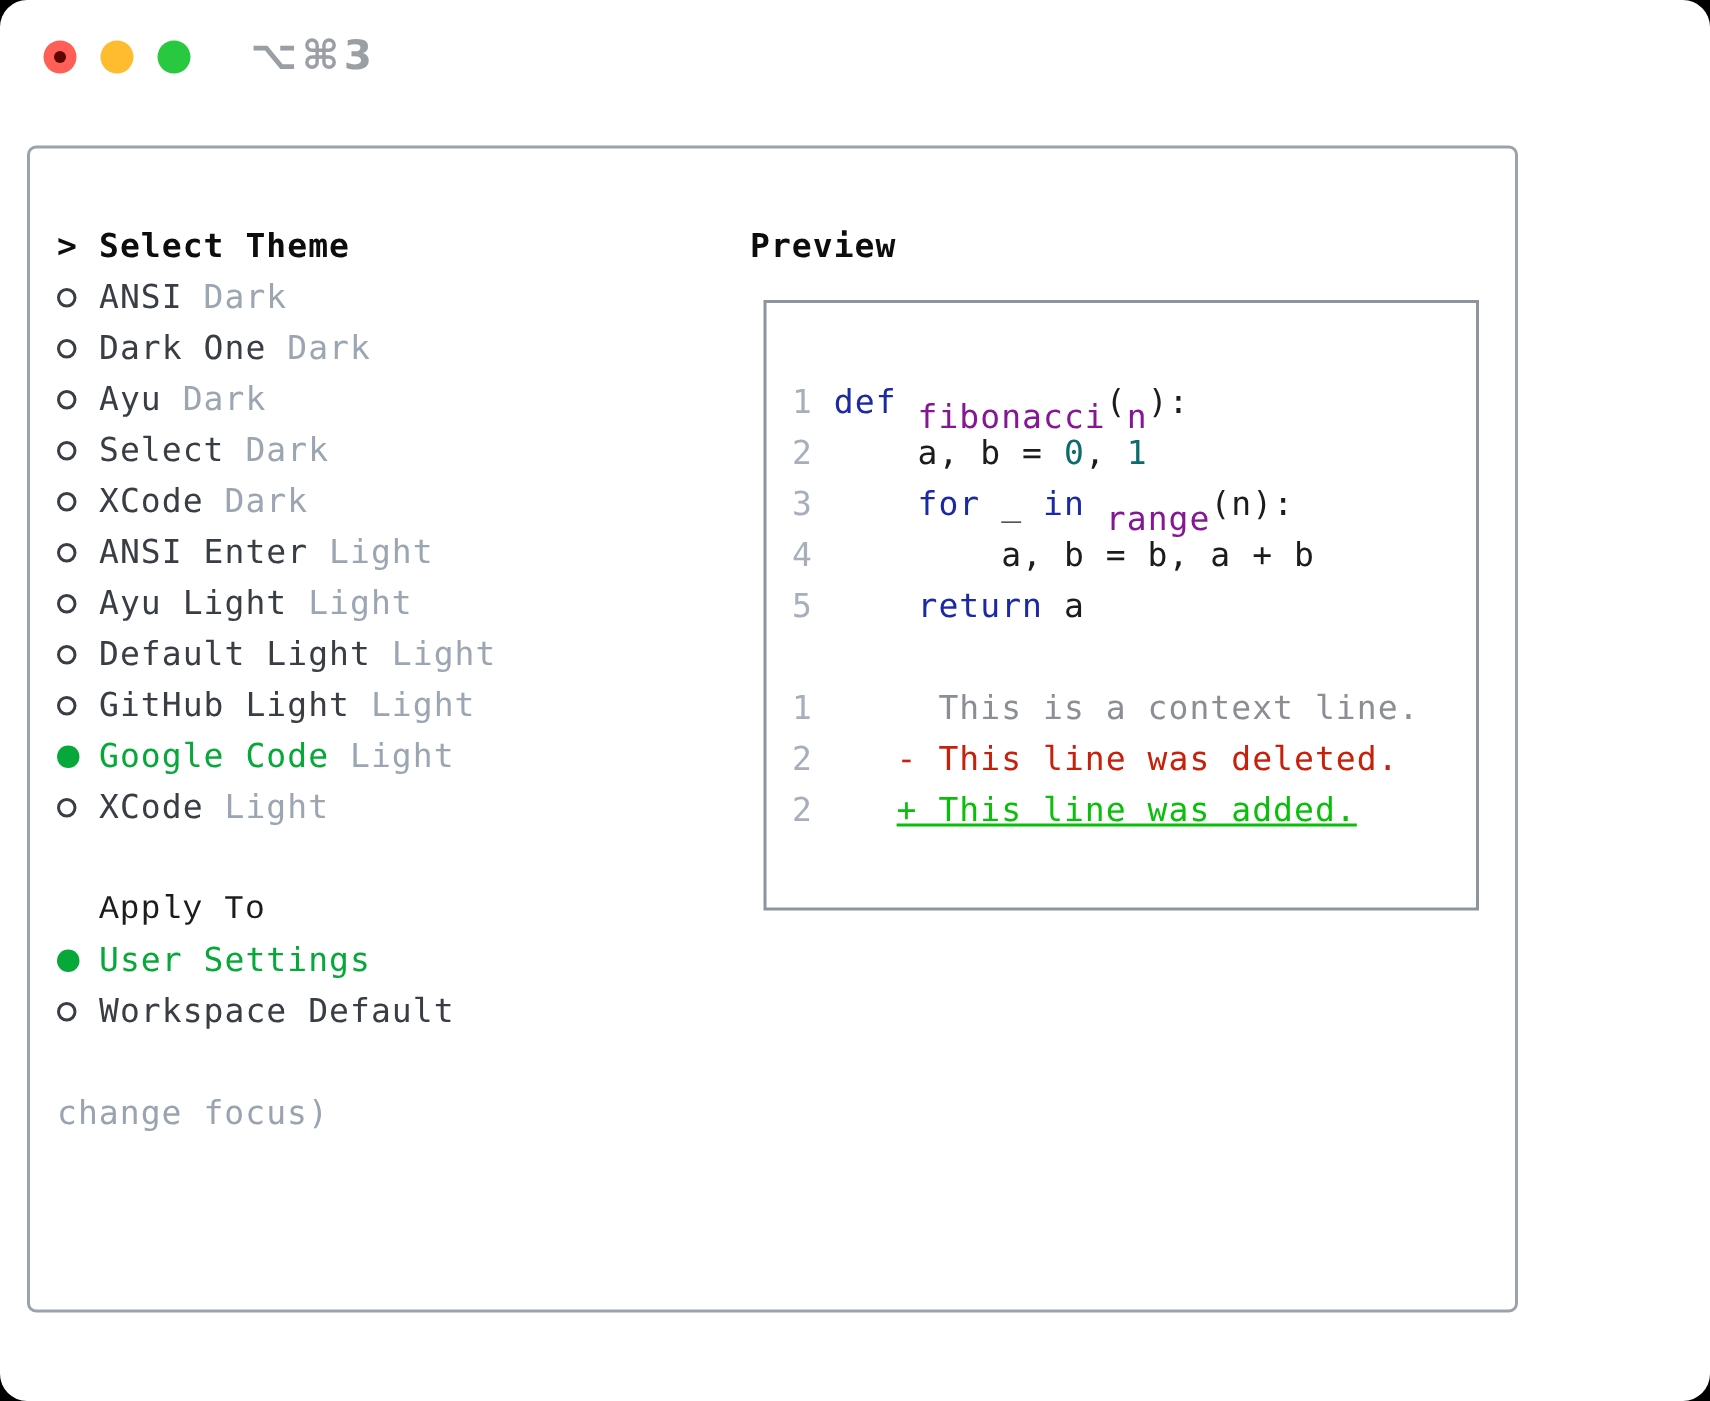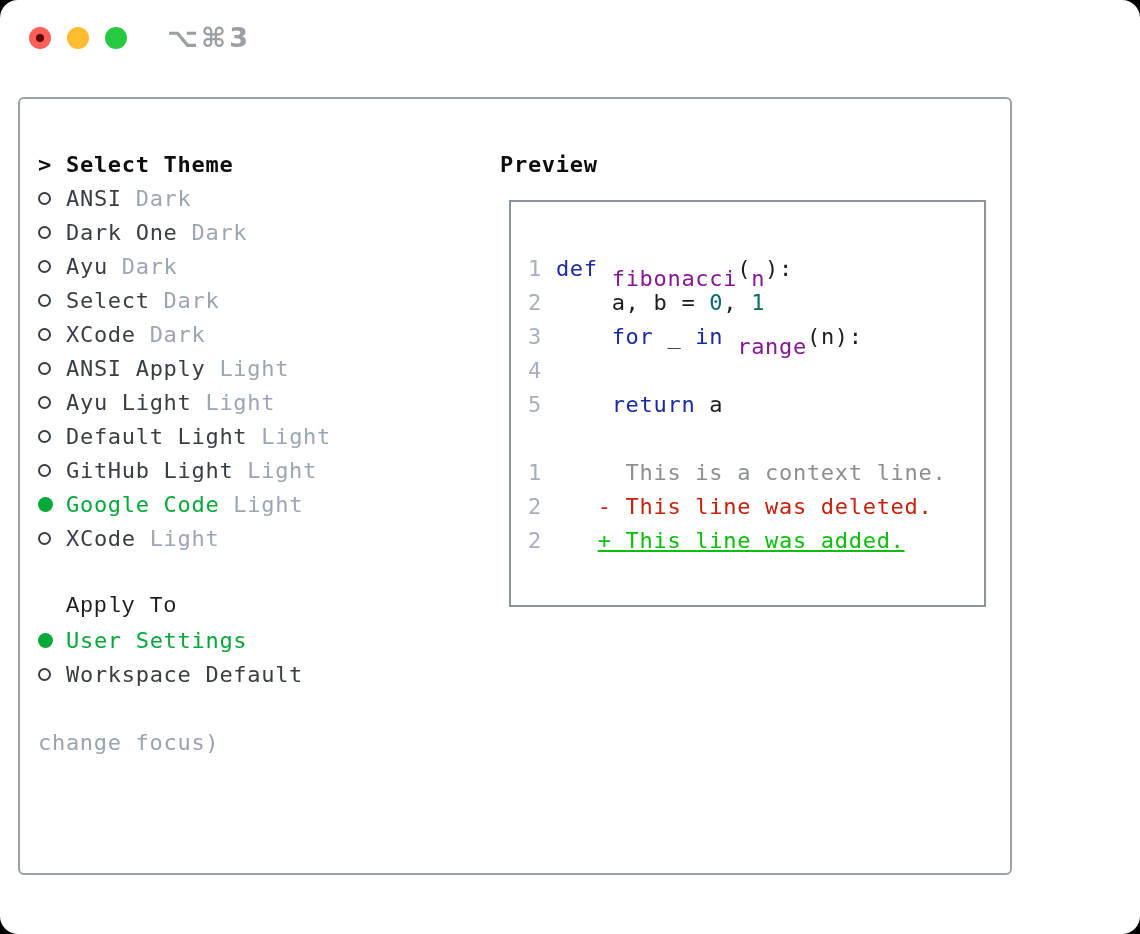--- a/index.html
+++ b/index.html
@@ -109,21 +109,21 @@
             <div class="row">
               <span class="marker">
                 <span class="radio-off"></span>
               </span>
               <span class="rowtext"><span>XCode</span><span class="t-suffix"> Dark</span></span>
             </div>
             <div class="row">
               <span class="marker">
                 <span class="radio-off"></span>
               </span>
-              <span class="rowtext"><span>ANSI Apply</span><span class="t-suffix"> Light</span></span>
+              <span class="rowtext"><span>ANSI Enter</span><span class="t-suffix"> Light</span></span>
             </div>
             <div class="row">
               <span class="marker">
                 <span class="radio-off"></span>
               </span>
               <span class="rowtext"><span>Ayu Light</span><span class="t-suffix"> Light</span></span>
             </div>
             <div class="row">
               <span class="marker">
                 <span class="radio-off"></span>
@@ -178,21 +178,21 @@
             <div class="hint-line">change focus)</div>
           </div>
       </div>
 
       <span class="preview-label heading">Preview</span>
 
       <div class="preview-pane" id="preview-pane">
           <div class="p-line"><span class="sg-gut">1 </span><span class="sg-kw">def</span><span class="sg-plain"> </span><span class="sg-fn">fibonacci</span><span class="sg-plain">(</span><span class="sg-fn">n</span><span class="sg-plain">):</span></div>
           <div class="p-line"><span class="sg-gut">2 </span><span class="sg-plain">    a, b = </span><span class="sg-num">0</span><span class="sg-plain">, </span><span class="sg-num">1</span></div>
           <div class="p-line"><span class="sg-gut">3 </span><span class="sg-plain">    </span><span class="sg-kw">for</span><span class="sg-plain"> _ </span><span class="sg-kw">in</span><span class="sg-plain"> </span><span class="sg-fn">range</span><span class="sg-plain">(n):</span></div>
-          <div class="p-line"><span class="sg-gut">4 </span></div>
+          <div class="p-line"><span class="sg-gut">4 </span><span class="sg-plain">        a, b = b, a + b</span></div>
           <div class="p-line"><span class="sg-gut">5 </span><span class="sg-plain">    </span><span class="sg-kw">return</span><span class="sg-plain"> a</span></div>
           <div class="p-line"><span class="sg-gut"></span></div>
           <div class="p-line"><span class="sg-gut">1 </span><span class="sg-ctx">     This is a context line.</span></div>
           <div class="p-line"><span class="sg-gut">2 </span><span class="sg-plain">   </span><span class="sg-del">- This line was deleted.</span></div>
           <div class="p-line"><span class="sg-gut">2 </span><span class="sg-plain">   </span><span class="sg-add">+ This line was added.</span></div>
         </div>
 
     </div>
   </div>
 </div>

